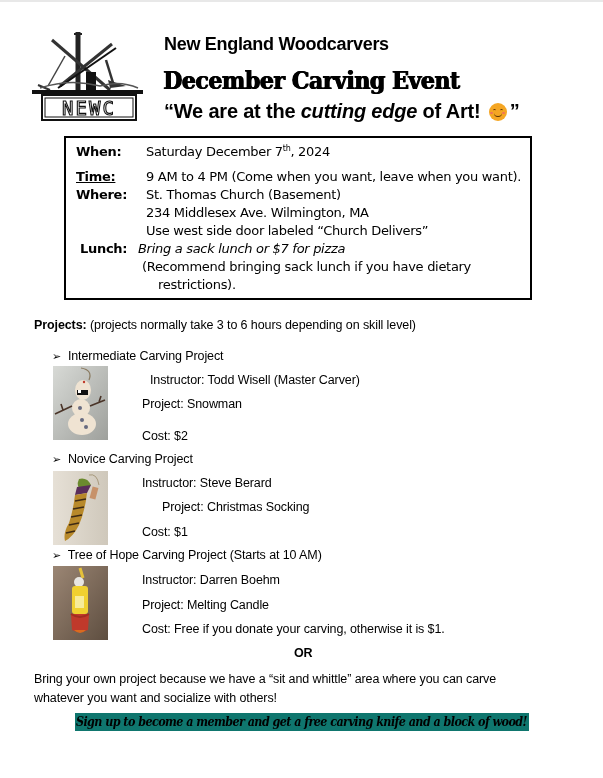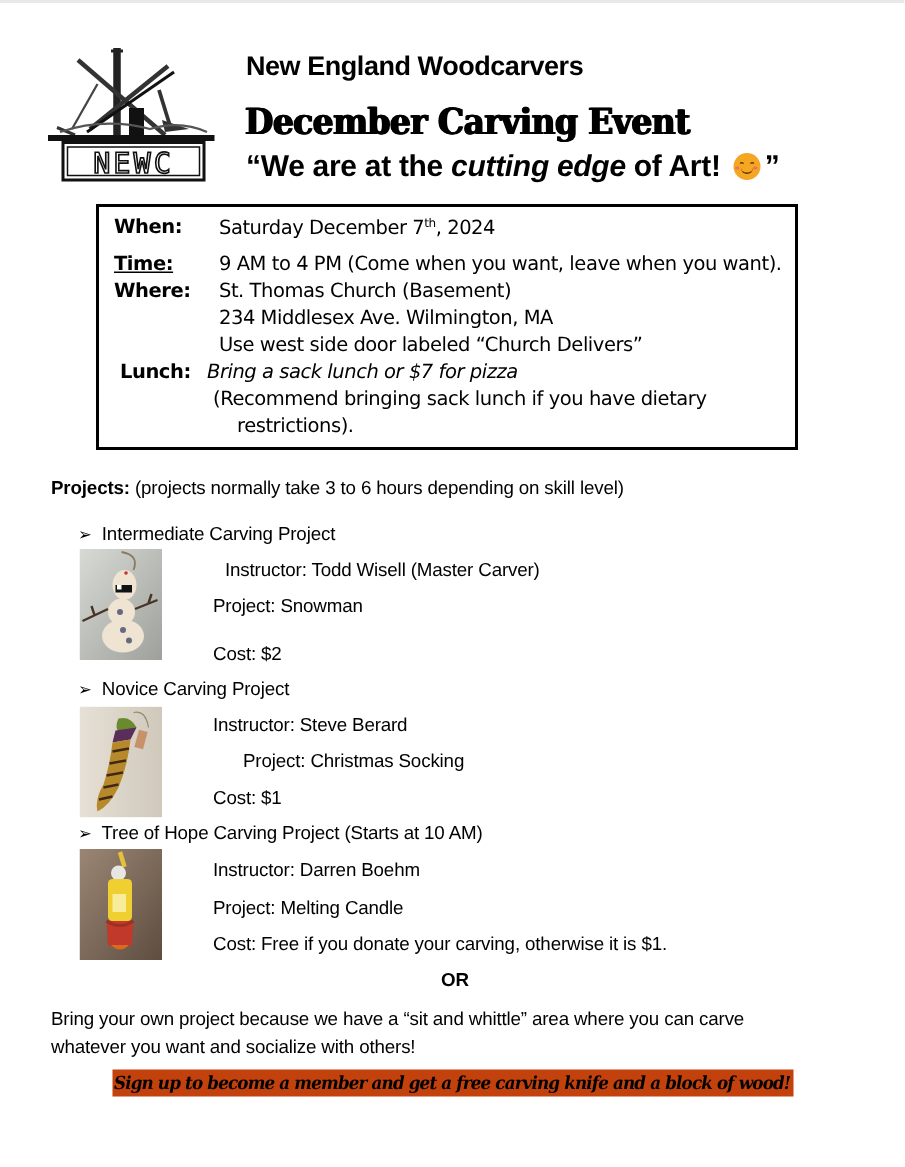--- a/index.html
+++ b/index.html
@@ -29,21 +29,21 @@
 
   .infobox { left: 64px; top: 136px; width: 468px; height: 164px; border: 2.5px solid #000; box-sizing: border-box; }
   .info { font-family: "DejaVu Sans", sans-serif; font-size: 13px; white-space: nowrap; letter-spacing: -0.3px; }
   .info.lbl { font-weight: bold; }
   sup { font-size: 8px; }
 
   .body-txt { font-family: "Liberation Sans", sans-serif; font-size: 12.5px; white-space: nowrap; letter-spacing: -0.1px; }
   .bullet { font-size: 11px; }
   .thumb { width: 55px; height: 74px; overflow: hidden; }
   .or { font-weight: bold; }
-  .signup { left: 75px; top: 713px; width: 454px; height: 18px; background: #c2410c; }
+  .signup { left: 75px; top: 713px; width: 454px; height: 18px; background: #0f766e; }
   .signup span { display: block; font-family: "DejaVu Serif", serif; font-style: italic; font-weight: bold;
                  font-size: 12px; letter-spacing: -0.6px; line-height: 18px; white-space: nowrap;
                  transform: scaleX(0.93); transform-origin: left center; padding-left: 1px; }
 </style>
 </head>
 <body>
 
 <div class="topline"></div>
 
 <div class="abs logo">

